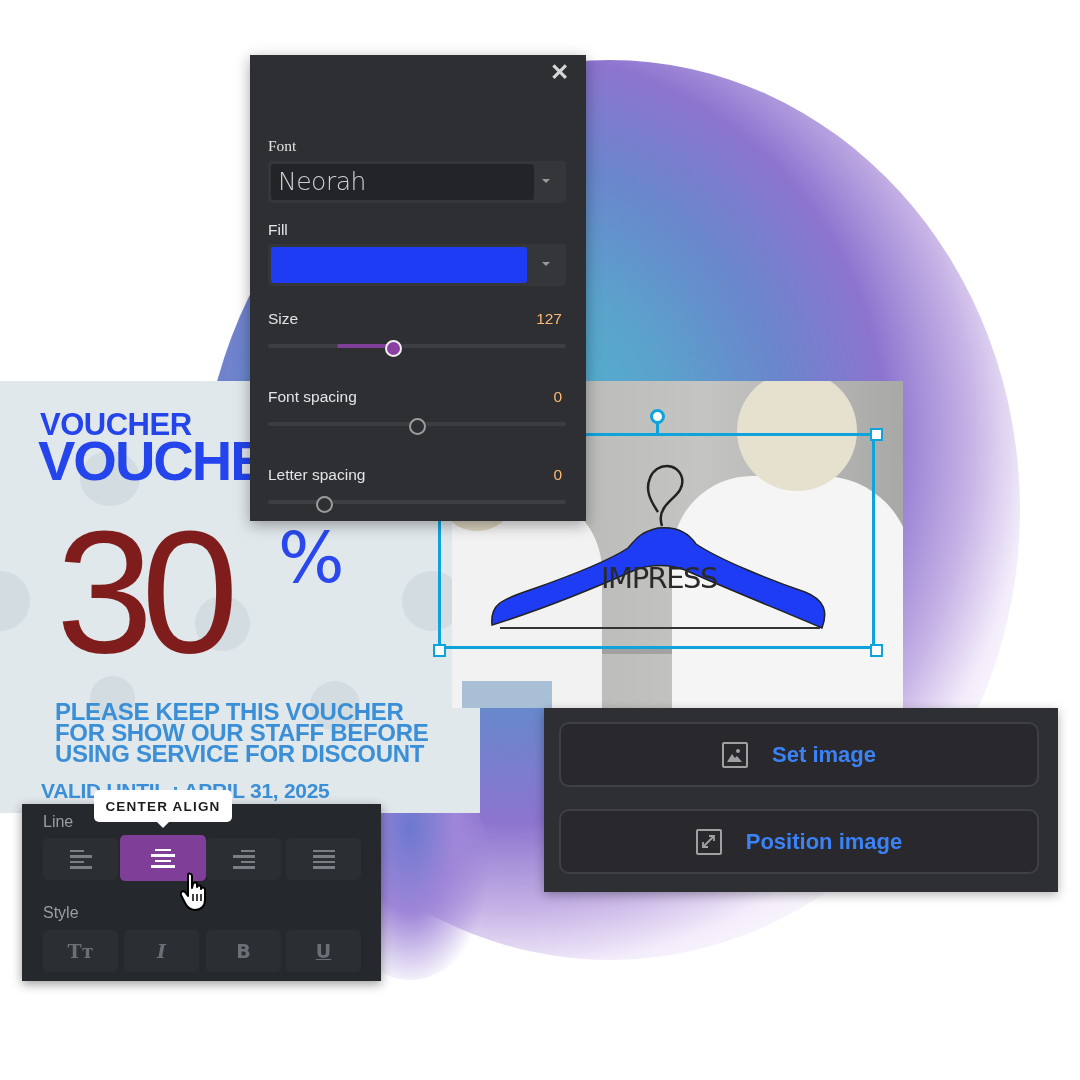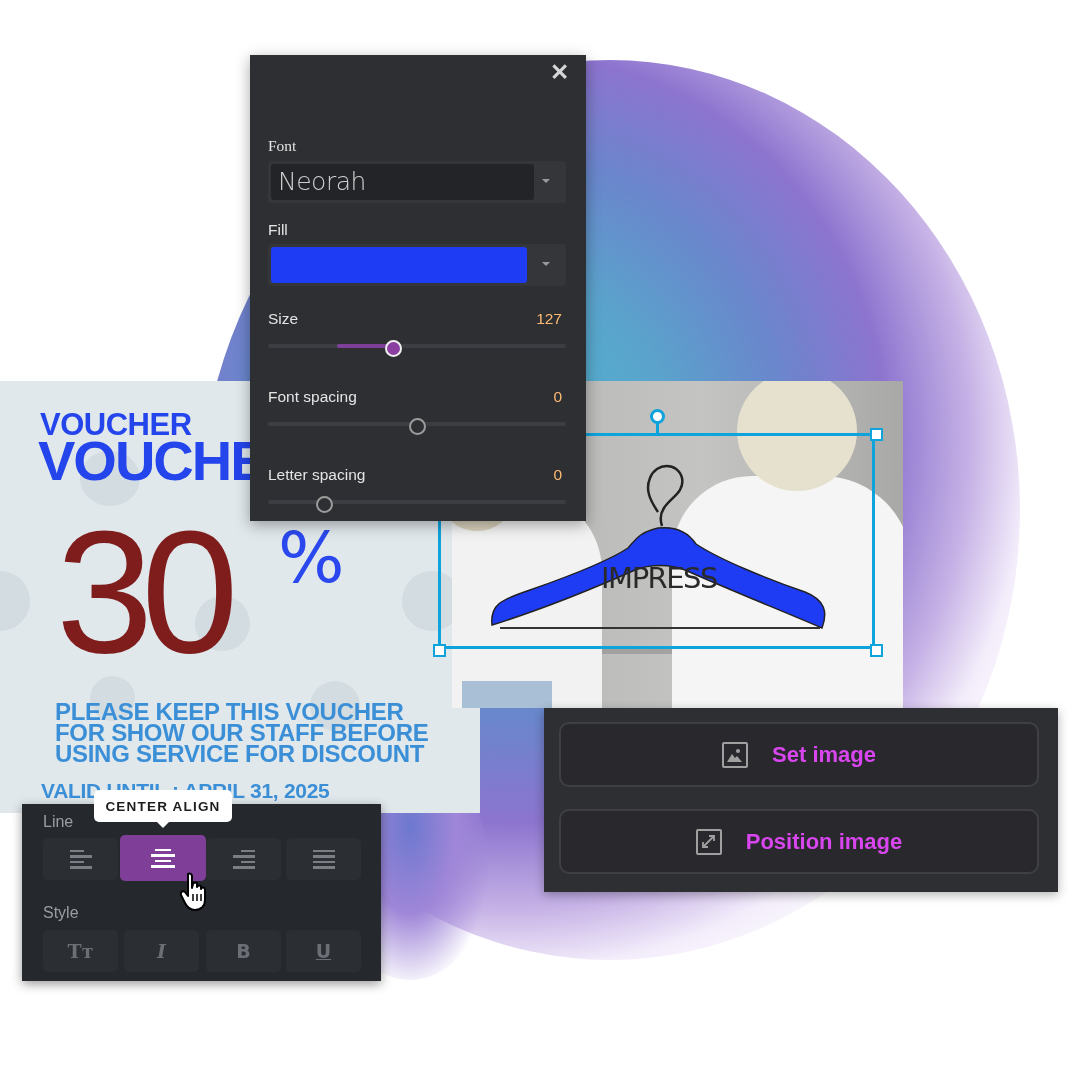--- a/index.html
+++ b/index.html
@@ -61,21 +61,21 @@
   .ap-btn.active { background:#7f3e97; width:86px; height:46px; color:#fff; }
   .lines { display:flex; flex-direction:column; gap:3px; }
   .lines span { display:block; height:2.5px; background:currentColor; }
   .style-glyph { font-family:"DejaVu Serif", serif; font-size:19px; font-weight:bold; color:#6c7076; }
   .tooltip { position:absolute; left:94px; top:790px; width:138px; height:32px; background:#fff; border-radius:5px; font-size:13.5px; font-weight:bold; color:#1d1d1d; letter-spacing:1.2px; text-align:center; line-height:33px; }
   .tooltip-arrow { position:absolute; left:157px; top:822px; width:0; height:0; border-left:6px solid transparent; border-right:6px solid transparent; border-top:6px solid #fff; }
   .cursor { position:absolute; left:178px; top:872px; width:34px; height:40px; }
 
   
   .img-panel { position:absolute; left:544px; top:708px; width:514px; height:184px; background:#2e2f33; box-shadow:0 3px 10px rgba(0,0,0,.3); }
-  .img-btn { position:absolute; left:15px; width:480px; height:65px; border:2.5px solid #3f4045; border-radius:10px; background:#29292d; display:flex; align-items:center; justify-content:center; gap:24px; color:#d946ef; font-size:22px; font-weight:bold; box-sizing:border-box; }
+  .img-btn { position:absolute; left:15px; width:480px; height:65px; border:2.5px solid #3f4045; border-radius:10px; background:#29292d; display:flex; align-items:center; justify-content:center; gap:24px; color:#3b82f6; font-size:22px; font-weight:bold; box-sizing:border-box; }
   .img-icon { width:26px; height:26px; border:2.5px solid #a0a0a0; border-radius:2px; position:relative; box-sizing:border-box; }
 </style>
 </head>
 <body>
 
 <div class="glow"></div>
 <div class="glow2"></div>
 
 <div class="voucher">
   <div class="blob" style="left:80px;top:70px;width:60px;height:55px;"></div>

